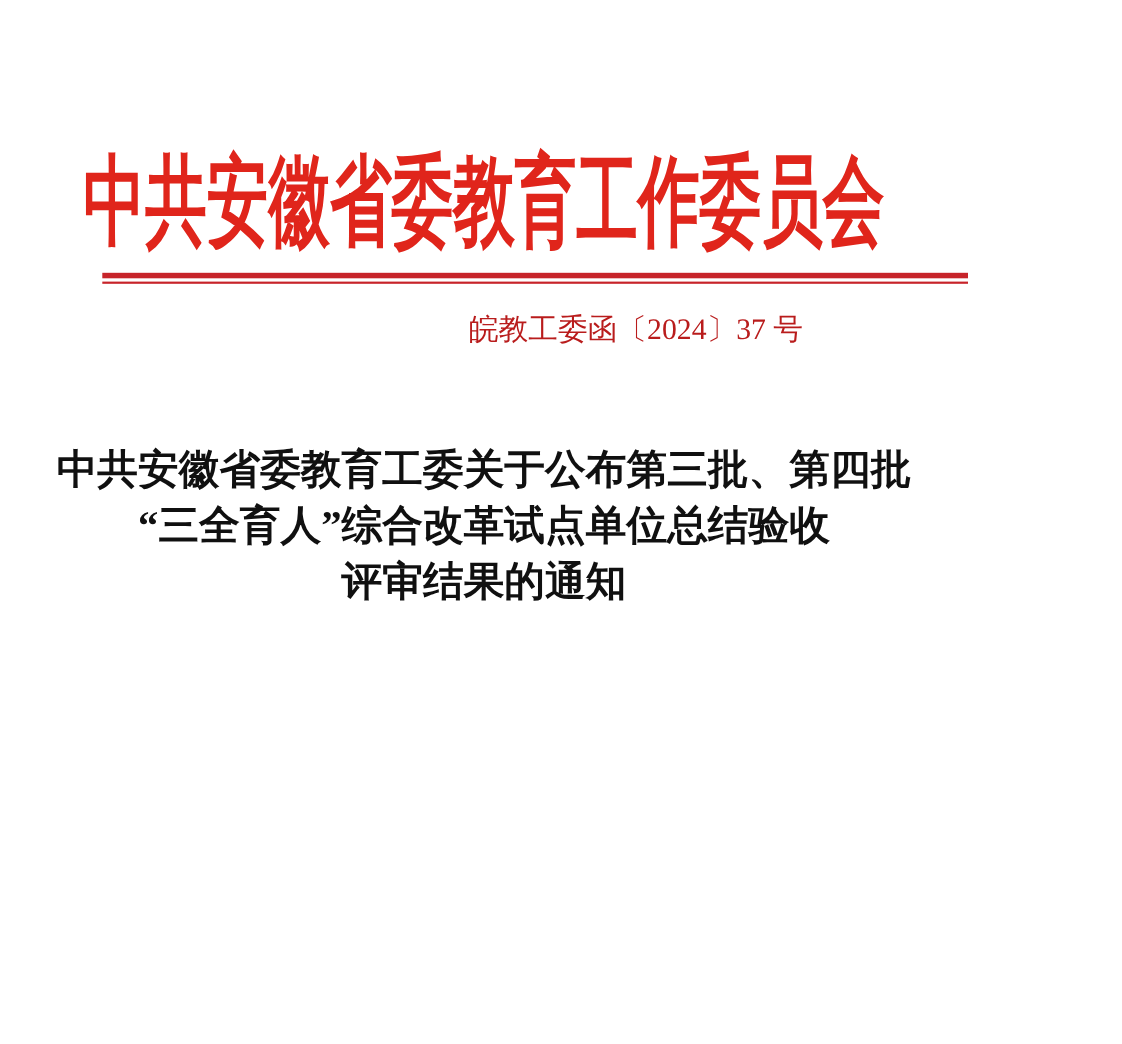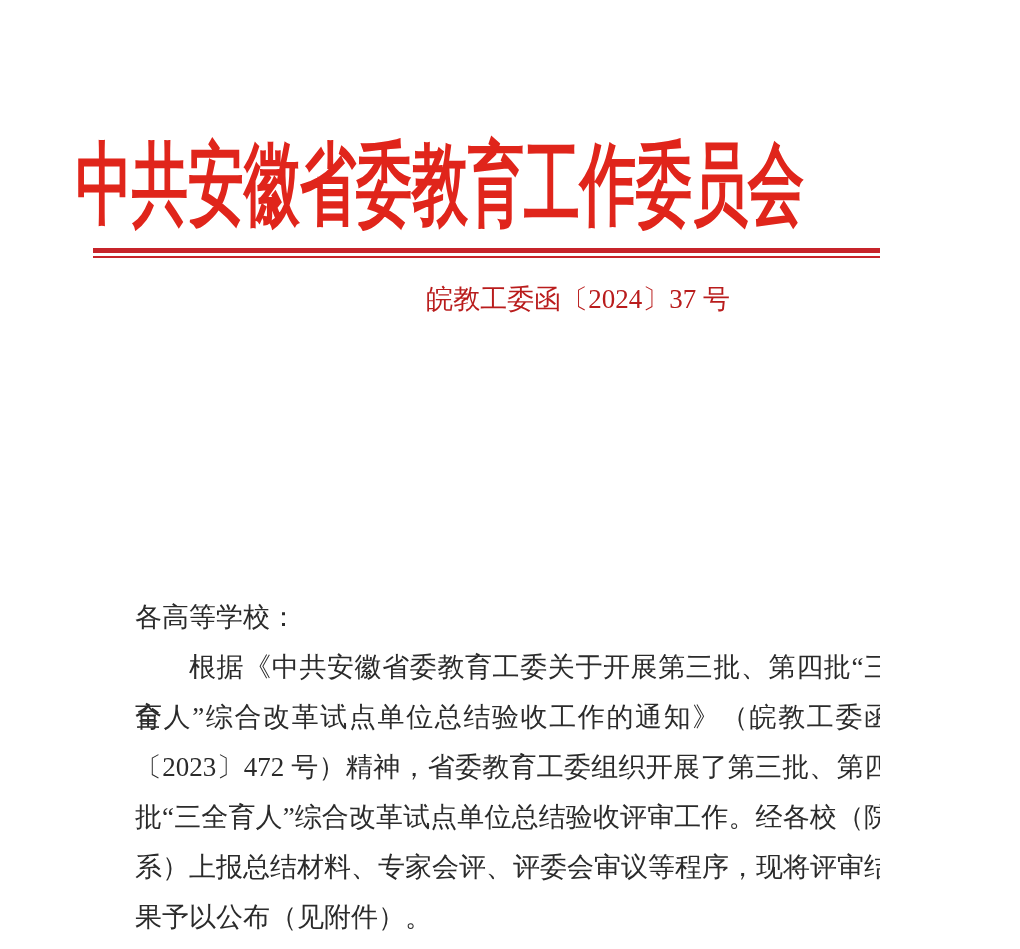--- a/index.html
+++ b/index.html
@@ -103,24 +103,20 @@
 
   <div class="org-name">中共安徽省委教育工作委员会</div>
 
   <div class="rule">
     <div class="rule-thick"></div>
     <div class="rule-thin"></div>
   </div>
 
   <div class="doc-number">皖教工委函〔2024〕37 号</div>
 
+  <div class="title">
+    <div class="title-line">中共安徽省委教育工委关于公布第三批、第四批</div>
+    <div class="title-line">“三全育人”综合改革试点单位总结验收</div>
+    <div class="title-line">评审结果的通知</div>
+  </div>
 
-  <div class="body-block">
-    <div class="body-line">各高等学校：</div>
-    <div class="body-line just indent">根据《中共安徽省委教育工委关于开展第三批、第四批“三全</div>
-    <div class="body-line just">育人”综合改革试点单位总结验收工作的通知》（皖教工委函</div>
-    <div class="body-line just">〔2023〕472 号）精神，省委教育工委组织开展了第三批、第四</div>
-    <div class="body-line just">批“三全育人”综合改革试点单位总结验收评审工作。经各校（院</div>
-    <div class="body-line just">系）上报总结材料、专家会评、评委会审议等程序，现将评审结</div>
-    <div class="body-line">果予以公布（见附件）。</div>
-  </div>
 
 </div>
 
 </body></html>

